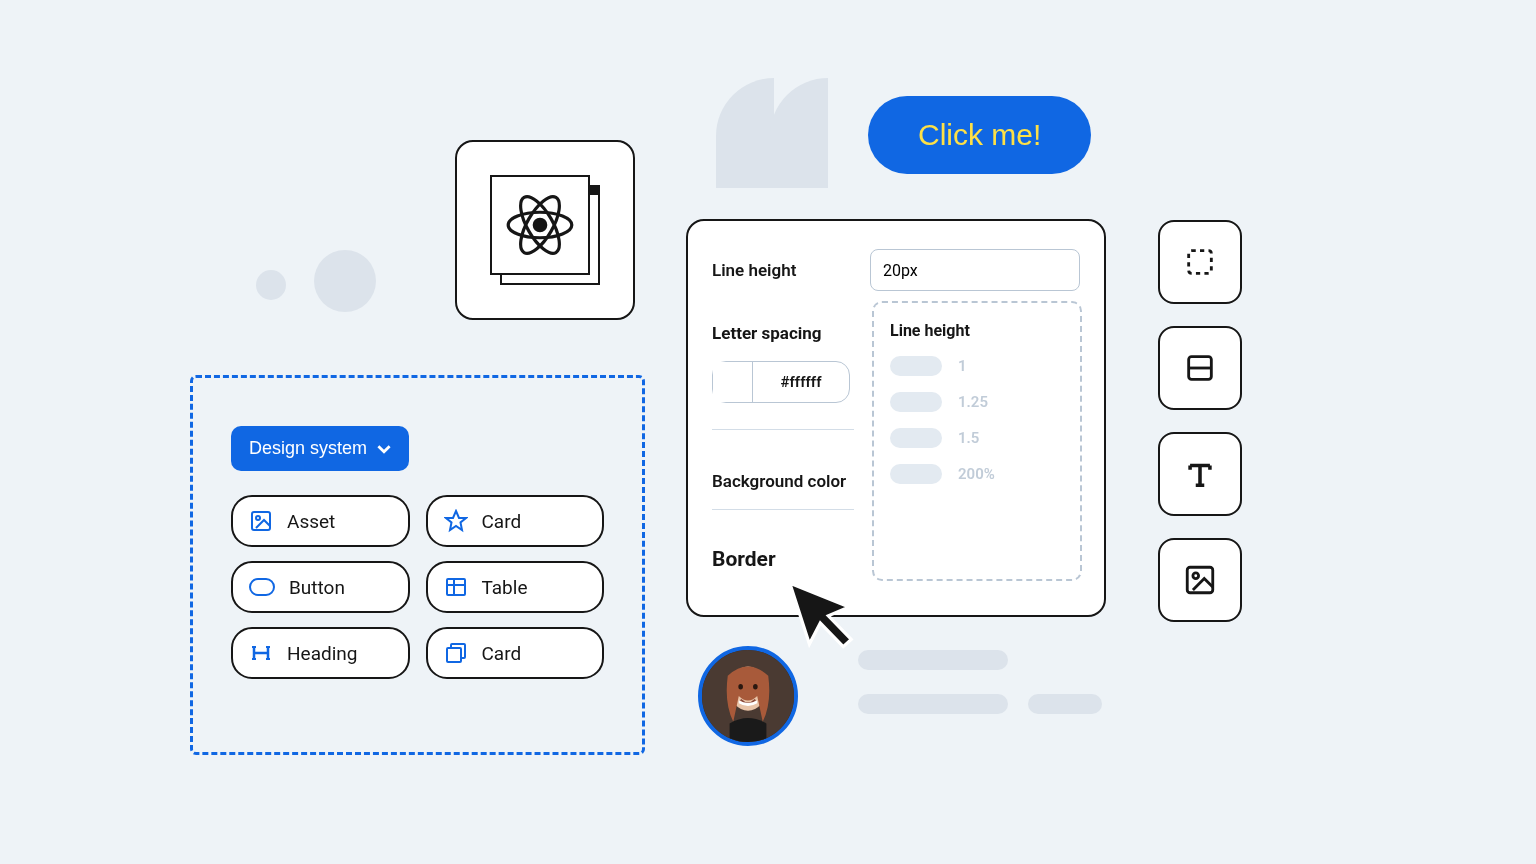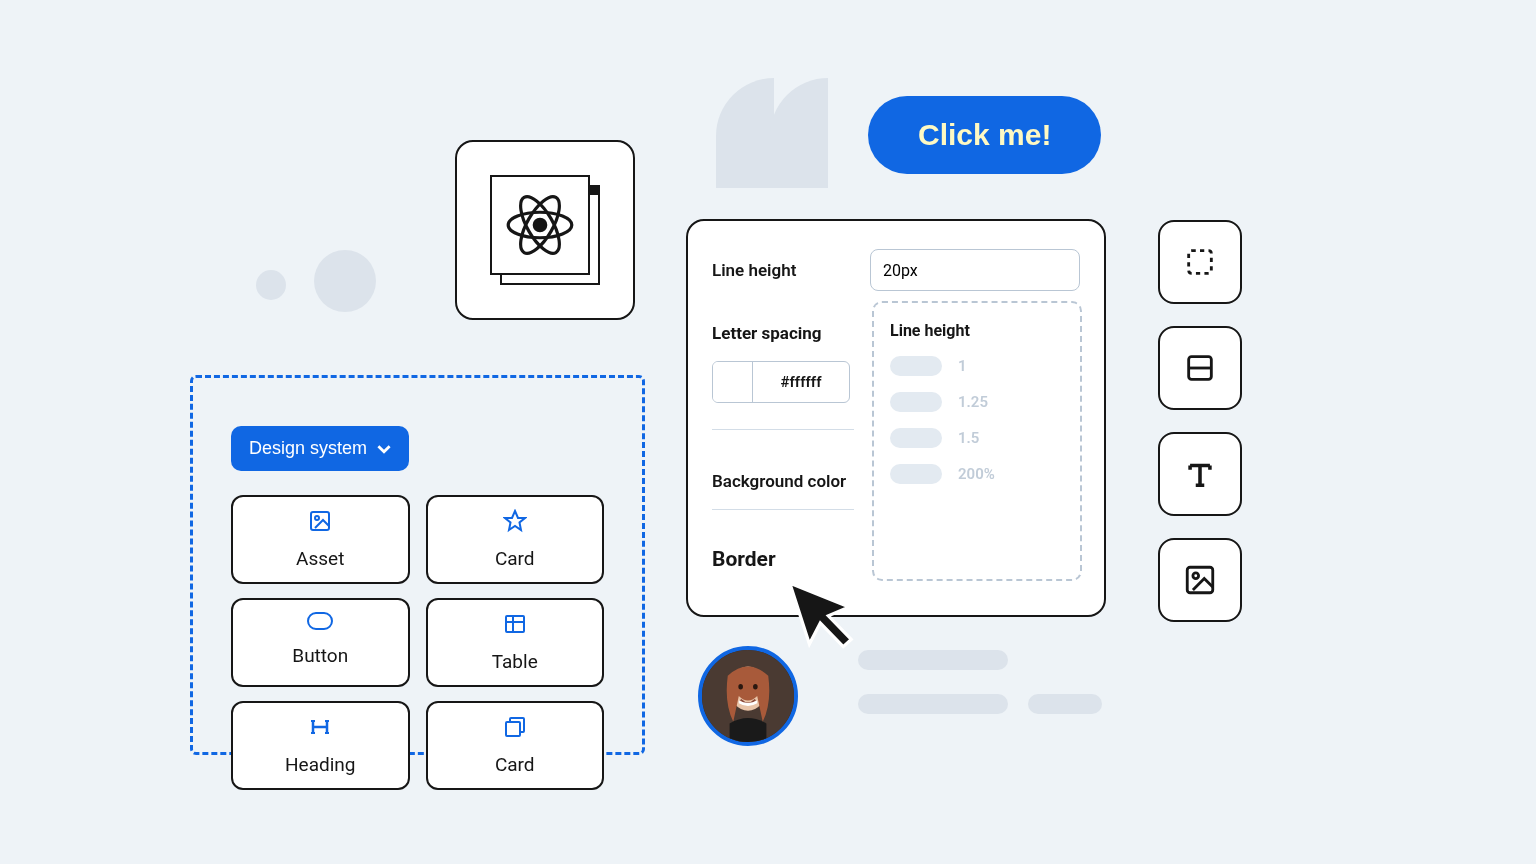--- a/index.html
+++ b/index.html
@@ -41,22 +41,22 @@
   .quotes { position:absolute; left:716px; top:78px; display:flex; }
   .quote {
     width:58px; height:110px; background:#dce3eb;
     border-radius:60px 0 0 0;
   }
   .quote + .quote { margin-left:-4px; }
 
   
   .pill {
     position:absolute; left:868px; top:96px;
-    background:#1067e3; color:#fef9c3;
-    font-size:30px; font-weight:700;
+    background:#1067e3; color:#fde047;
+    font-size:30px; font-weight:400;
     padding:22px 50px; border-radius:999px;
     border:none; cursor:pointer;
   }
 
   
   .ds-panel {
     position:absolute; left:190px; top:375px;
     width:455px; height:380px;
     border:3px dashed #1067e3; border-radius:6px;
     padding:48px 38px 28px;
@@ -65,42 +65,42 @@
     background:#1067e3; color:#fff;
     border:none; border-radius:10px;
     padding:12px 18px; font-size:18px; font-weight:400;
     display:inline-flex; align-items:center; gap:10px; cursor:pointer;
   }
   .ds-grid {
     margin-top:24px;
     display:grid; grid-template-columns:1fr 1fr; gap:14px 16px;
   }
   .ds-chip {
-    background:#fff; border:2px solid #161616; border-radius:12px;
+    background:#fff; border:2px solid #161616; border-radius:21px;
     padding:12px 16px; display:flex; align-items:center; gap:14px;
-    font-size:19px; cursor:pointer;flex-direction:column;
+    font-size:19px; cursor:pointer;
   }
   .ds-chip svg { flex:0 0 auto; }
 
   
   .props {
     position:absolute; left:686px; top:219px;
     width:420px; height:398px;
     background:#fff; border:2px solid #161616; border-radius:18px;
     padding:28px 24px 22px;
   }
   .prop-row { display:flex; align-items:center; justify-content:space-between; margin-bottom:22px; }
   .prop-label { font-size:17px; font-weight:600; }
   .text-input {
     width:210px; height:42px; border:1.5px solid #b9c6d4; border-radius:8px;
     padding:0 12px; font-size:16px; font-family:inherit;
   }
   .color-chip {
     position:absolute; left:24px; top:140px;
-    width:138px; height:42px; border:1.5px solid #b9c6d4; border-radius:6px;
+    width:138px; height:42px; border:1.5px solid #b9c6d4; border-radius:14px;
     display:flex; align-items:center;
   }
   .color-chip .swatch { width:40px; height:100%; background:#fff; border-right:1.5px solid #b9c6d4; border-radius:5px 0 0 5px; }
   .color-chip .hex { flex:1; text-align:center; font-size:15px; font-weight:600; }
 
   .dropdown {
     position:absolute; left:184px; top:80px;
     width:210px; height:280px;
     border:2px dashed #b9c6d4; border-radius:10px;
     background:#fff; padding:18px 16px;

